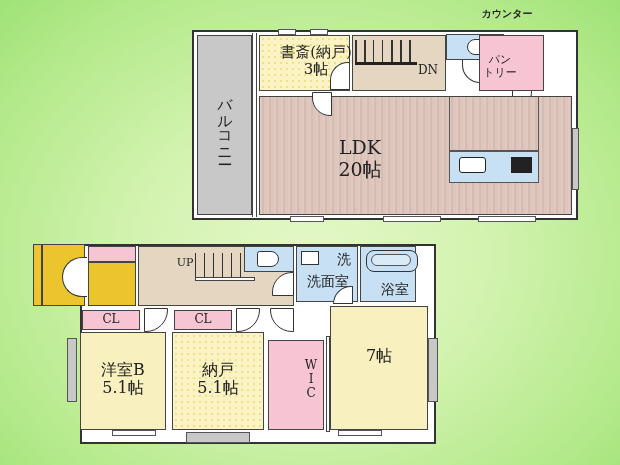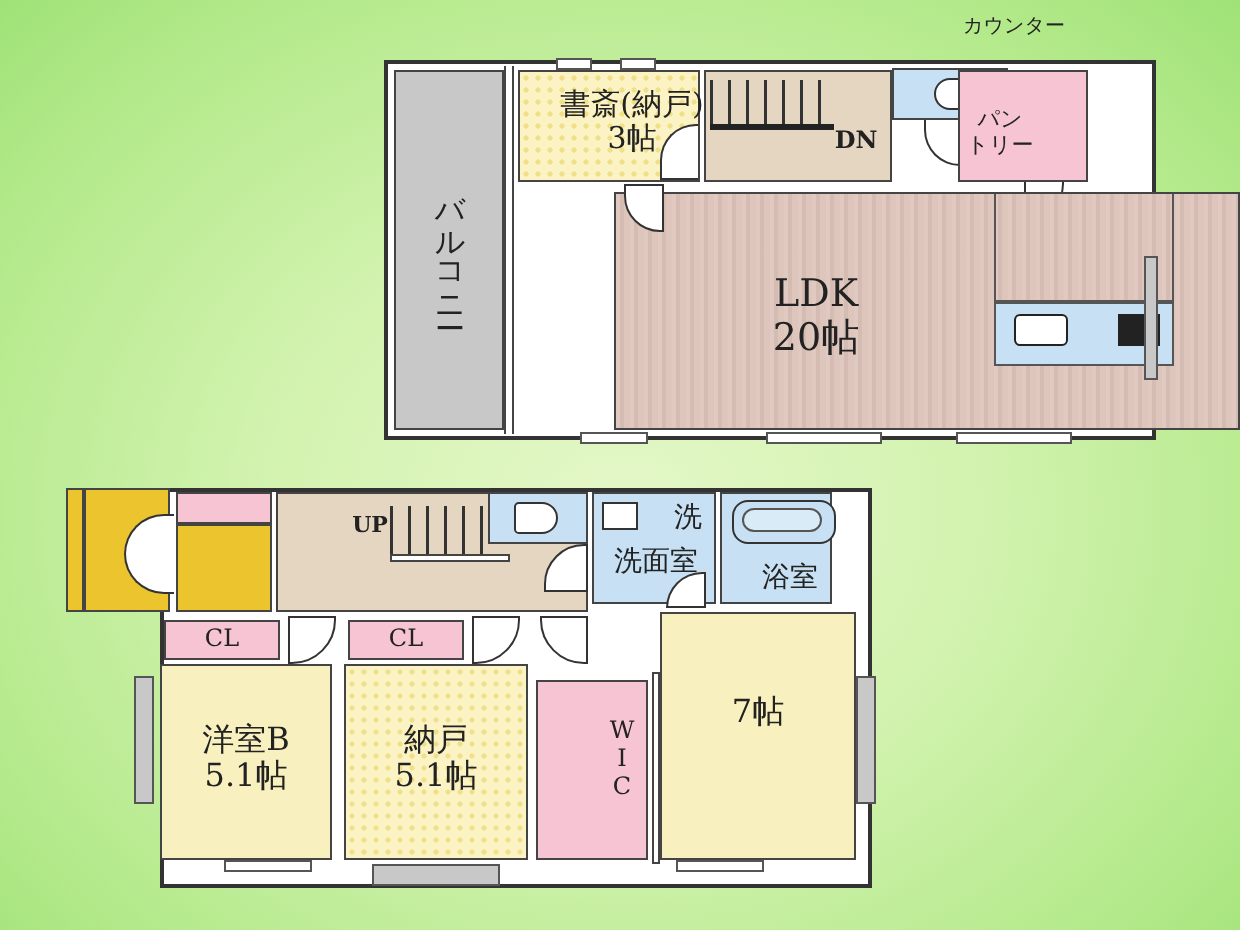--- a/index.html
+++ b/index.html
@@ -8,23 +8,22 @@
     background: radial-gradient(ellipse at 50% 55%, #e4f7c8 0%, #d3f3b0 40%, #b3e98a 80%, #9fe277 100%);
     font-family: "DejaVu Serif", "Liberation Serif", serif;
   }
   .abs { position:absolute; box-sizing:border-box; }
   .outer { border:2px solid #333; background:#fff; }
   .room { border:1.5px solid #444; box-sizing:border-box; position:absolute; }
   .lbl { position:absolute; text-align:center; color:#222; line-height:1.15; white-space:nowrap; }
   .wood {
     background-color:#dcc2b8;
     background-image: repeating-linear-gradient(90deg, rgba(255,255,255,0.12) 0 2px, rgba(0,0,0,0.03) 2px 4px, rgba(255,255,255,0.06) 4px 7px);
-    margin-left: 48px;
   }
-  .beige { background:#e4d6c0;font-weight:bold; }
+  .beige { background:#e4d6c0; }
   .cream { background:#f9f0bf; }
   .check {
     background-color:#fbf3c4;
     background-image: radial-gradient(#f1e08a 1.2px, transparent 1.4px);
     background-size:6px 6px;
   }
   .pink { background:#f6c4d3; }
   .blue { background:#c7e0f3; }
   .yellow { background:#ecc52e; }
   .grey { background:#c8c8c8; }
@@ -59,21 +58,21 @@
 <div class="room beige" style="left:352px; top:35px; width:94px; height:56px;">
   <div class="stairs" style="left:2px; top:4px; width:62px; height:22px;"></div>
   <div class="abs" style="left:2px; top:26px; width:62px; height:3px; background:#222;"></div>
   <div class="lbl" style="left:62px; top:28px; width:26px; font-size:12px;">DN</div>
 </div>
 
 <div class="room blue" style="left:446px; top:34px; width:58px; height:26px;">
   <div class="abs" style="left:20px; top:4px; width:22px; height:16px; border:1.5px solid #333; border-radius:10px 3px 3px 10px; background:#fff;"></div>
   <div class="abs" style="left:46px; top:2px; width:8px; height:20px; border:1px solid #333; background:#c7e0f3;"></div>
 </div>
-<div class="lbl" style="left:472px; top:8px; width:70px; font-size:10px; font-family:'DejaVu Sans',sans-serif;">カウンター</div>
+<div class="lbl" style="left:472px; top:8px; width:70px; font-size:10px; font-family:'DejaVu Sans',sans-serif;font-weight:bold;">カウンター</div>
 <div class="door" style="left:462px; top:60px; width:18px; height:22px; border-radius:0 0 0 18px; border-top:none;"></div>
 
 <div class="room pink" style="left:479px; top:35px; width:65px; height:56px;">
   <div class="lbl" style="left:2px; top:18px; width:36px; font-size:11px; font-family:'DejaVu Sans',sans-serif;">
     <div>パン</div>
     <div>トリー</div>
   </div>
 </div>
 <div class="door" style="left:512px; top:91px; width:18px; height:18px; border-radius:0 0 18px 0; border-top:none;"></div>
 

